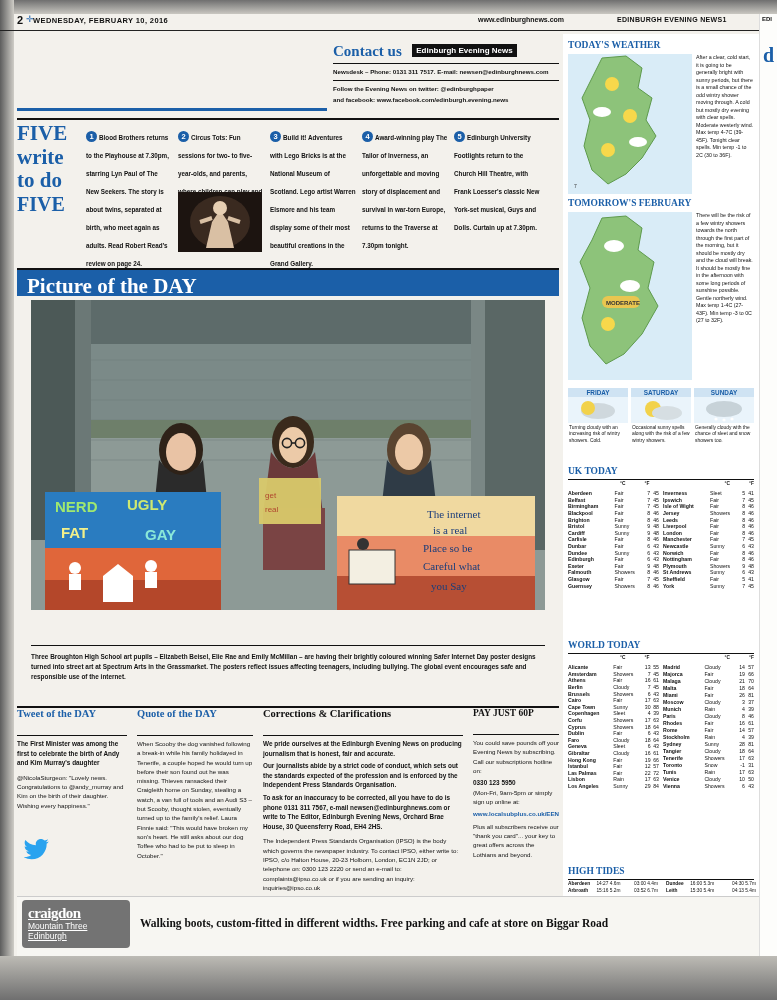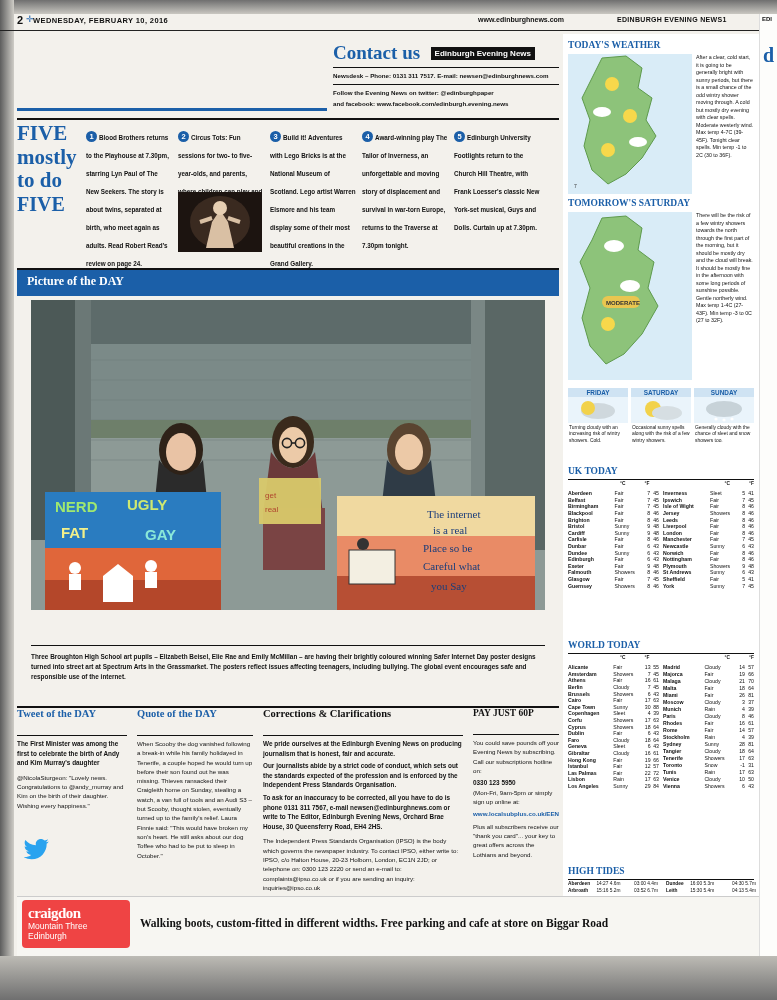--- a/index.html
+++ b/index.html
@@ -11,35 +11,35 @@
   .topdate{position:absolute;left:33px;top:16px;font-size:7.5px;font-weight:bold;letter-spacing:.4px;color:#111;}
   .topurl{position:absolute;left:478px;top:16px;font-size:7px;font-weight:bold;color:#111;}
   .topmast{position:absolute;left:617px;top:16px;font-size:7px;font-weight:bold;letter-spacing:.3px;color:#111;}
   .crossmark{position:absolute;left:26px;top:14px;font-size:9px;color:#2a6ab0;}
   .masthead{position:absolute;left:17px;top:56px;}
   .mast-your{font-size:44px;font-weight:bold;color:#1b5fa8;font-family:"Liberation Serif",serif;font-style:italic;letter-spacing:-1px;}
   .mast-news{font-size:44px;font-weight:bold;color:#111;font-family:"Liberation Sans",sans-serif;letter-spacing:-1.5px;}
   .mastrule{position:absolute;left:17px;top:108px;width:310px;height:3px;background:#1b5fa8;}
   
   .contact{position:absolute;left:333px;top:42px;width:226px;}
-  .contact-title{font-size:19px;font-weight:bold;color:#1b5fa8;font-family:"Liberation Serif",serif;}
+  .contact-title{font-size:15px;font-weight:bold;color:#1b5fa8;font-family:"Liberation Serif",serif;}
   .eenbadge{display:inline-block;background:#111;color:#fff;font-size:8px;font-weight:bold;padding:2px 4px;vertical-align:3px;margin-left:6px;}
   .contact-lines{font-size:6.2px;line-height:1.55;color:#111;margin-top:2px;font-weight:bold;}
   .contact-rule{width:226px;height:1px;background:#111;margin:3px 0;}
   
   .fivebox{position:absolute;left:17px;top:118px;width:542px;height:148px;border-top:2px solid #111;border-bottom:2px solid #111;}
   .fivetitle{position:absolute;left:17px;top:122px;width:80px;color:#1b5fa8;font-family:"Liberation Serif",serif;font-weight:bold;font-size:21px;line-height:1.12;}
   .fivetitle .today{font-size:20px;}
   .things{position:absolute;left:86px;top:126px;width:470px;display:flex;gap:6px;}
   .thing{width:86px;position:relative;padding-left:0;}
   .tnum{display:inline-block;width:11px;height:11px;border-radius:50%;background:#1b5fa8;color:#fff;font-size:7.5px;font-weight:bold;text-align:center;line-height:11px;vertical-align:1px;margin-right:2px;}
   .ttext{font-size:6.3px;line-height:1.42;color:#111;font-weight:bold;display:inline;}
   
   .potd-band{position:absolute;left:17px;top:270px;width:542px;height:26px;background:#1b5fa8;}
-  .potd-title{position:absolute;left:27px;top:274px;color:#fff;font-size:12px;font-weight:bold;font-family:"Liberation Serif",serif;}
+  .potd-title{position:absolute;left:27px;top:274px;color:#fff;font-size:21px;font-weight:bold;font-family:"Liberation Serif",serif;}
   .potd-credit{position:absolute;right:22px;top:281px;color:#fff;font-size:5.6px;font-weight:bold;}
   .photo{position:absolute;left:31px;top:300px;width:514px;height:310px;overflow:hidden;background:#7d8d8d;}
   .caption-head{position:absolute;left:31px;top:622px;font-size:15.5px;font-weight:bold;color:#b01d1d;font-family:"Liberation Serif",serif;}
   .caption-rule{position:absolute;left:31px;top:645px;width:514px;height:1px;background:#111;}
   .caption-body{position:absolute;left:31px;top:652px;width:514px;font-size:6.4px;line-height:1.55;font-weight:bold;color:#111;}
   
   .btm{position:absolute;left:17px;top:706px;width:542px;border-top:2px solid #111;}
   .bcol{position:absolute;top:708px;}
   .bhead{font-size:10.5px;font-weight:bold;color:#1b5fa8;font-family:"Liberation Serif",serif;margin-bottom:16px;}
   .bhead.blk{color:#111;}
@@ -56,21 +56,21 @@
   .tdcell{position:absolute;top:0;width:60px;}
   .tdname{font-size:6.4px;font-weight:bold;color:#1b5fa8;text-align:center;background:#cfe3f3;padding:1px 0;}
   .tdicon{height:26px;background:#eaf4fb;position:relative;}
   .tddesc{font-size:4.9px;line-height:1.3;color:#111;padding:2px 1px 0 1px;}
   .tablehead{font-size:9.5px;font-weight:bold;color:#1b5fa8;font-family:"Liberation Serif",serif;}
   .wtable{font-size:5.2px;color:#111;width:186px;border-collapse:collapse;}
   .wtable td{padding:0.3px 0;white-space:nowrap;}
   .wsub{font-size:4.8px;font-weight:bold;color:#111;}
   
   .advert{position:absolute;left:17px;top:896px;width:742px;height:60px;background:#f7f6f2;border-top:1px solid #ccc;}
-  .craigdon{position:absolute;left:22px;top:900px;width:108px;height:48px;background:#ef4444;border-radius:4px;color:#fff;}
+  .craigdon{position:absolute;left:22px;top:900px;width:108px;height:48px;background:#737373;border-radius:4px;color:#fff;text-decoration:underline;}
   .craigdon .c1{font-size:15px;font-weight:bold;font-family:"Liberation Serif",serif;padding:5px 0 0 6px;letter-spacing:-.5px;}
   .craigdon .c2{font-size:8.5px;padding-left:6px;line-height:1.15;}
   .advtext{position:absolute;left:140px;top:917px;font-size:11.5px;font-weight:bold;color:#111;font-family:"Liberation Serif",serif;}
   
   .sliver{position:absolute;left:759px;top:14px;width:18px;height:942px;background:#fdfdfb;border-left:1px solid #ddd;}
   .sliver-t{position:absolute;left:762px;top:16px;font-size:6px;font-weight:bold;color:#111;}
   .sliver-d{position:absolute;left:763px;top:44px;font-size:20px;font-weight:bold;color:#1b5fa8;font-family:"Liberation Serif",serif;}
   .shadow-l{position:absolute;left:0;top:0;width:14px;height:1000px;background:linear-gradient(to right,#5d5d5d,#cfcdc7);}
   .shadow-b{position:absolute;left:0;top:956px;width:777px;height:44px;background:linear-gradient(to bottom,#bdbbb5,#6f6f6f);}
   .shadow-t{position:absolute;left:0;top:0;width:777px;height:14px;background:linear-gradient(to bottom,#6f6f6f,#c9c7c1);}
@@ -102,21 +102,21 @@
     <div class="contact-rule"></div>
     <div class="contact-lines">Newsdesk – Phone: 0131 311 7517. E-mail: newsen@edinburghnews.com</div>
     <div class="contact-rule"></div>
     <div class="contact-lines">Follow the Evening News on twitter: @edinburghpaper</div>
     <div class="contact-lines blue">and facebook: www.facebook.com/edinburgh.evening.news</div>
   </div>
 
   <div class="fivebox"></div>
   <div class="fivetitle">
     <div>FIVE</div>
-    <div>mostly</div>
+    <div>write</div>
     <div>to do</div>
     <div class="today">FIVE</div>
   </div>
   <div class="things">
     <div class="thing">
       <span class="tnum">1</span><span class="ttext">Blood Brothers returns to the Playhouse at 7.30pm, starring Lyn Paul of The New Seekers. The story is about twins, separated at birth, who meet again as adults. Read Robert Read's review on page 24.</span>
     </div>
     <div class="thing">
       <span class="tnum">2</span><span class="ttext">Circus Tots: Fun sessions for two- to five-year-olds, and parents, where children can play and learn through circus. Summerhall and Full Cirqle.</span>
       <svg width="84" height="60" style="position:absolute;left:0;top:66px">
@@ -283,21 +283,21 @@
       <circle cx="44" cy="30" r="7" fill="#f7d84b"></circle>
       <circle cx="62" cy="62" r="7" fill="#f7d84b"></circle>
       <circle cx="40" cy="96" r="7" fill="#f7d84b"></circle>
       <ellipse cx="70" cy="88" rx="9" ry="5" fill="#ffffff"></ellipse>
       <ellipse cx="34" cy="58" rx="9" ry="5" fill="#ffffff"></ellipse>
       <text x="6" y="134" font-family="Liberation Sans" font-size="5" fill="#333">7</text>
     </svg>
   </div>
   <div class="wxtext" style="left:696px;top:54px;width:58px;">After a clear, cold start, it is going to be generally bright with sunny periods, but there is a small chance of the odd wintry shower moving through. A cold but mostly dry evening with clear spells. Moderate westerly wind. Max temp 4-7C (39-45F). Tonight clear spells. Min temp -1 to 2C (30 to 36F).</div>
 
-  <div class="wxhead" style="top:198px;">TOMORROW'S SATURDAY</div>
+  <div class="wxhead" style="top:198px;">TOMORROW'S FEBRUARY</div>
   <div class="wxmap" style="top:212px;height:168px;">
     <svg width="124" height="168" viewBox="0 0 124 168">
       <rect width="124" height="168" fill="#d9ecf7"></rect>
       <path d="M34 6 L58 4 L74 16 L70 38 L86 50 L80 76 L90 94 L74 122 L56 142 L38 152 L22 134 L14 106 L22 76 L12 50 L24 28 Z" fill="#8dc37a" stroke="#5e9a4d" stroke-width="1"></path>
       <ellipse cx="46" cy="34" rx="10" ry="6" fill="#ffffff"></ellipse>
       <ellipse cx="62" cy="74" rx="10" ry="6" fill="#ffffff"></ellipse>
       <circle cx="40" cy="112" r="7" fill="#f7d84b"></circle>
       <rect x="34" y="84" width="38" height="12" rx="6" fill="#f3c64b" opacity=".9"></rect>
       <text x="38" y="93" font-family="Liberation Sans" font-size="6" font-weight="bold" fill="#333">MODERATE</text>
     </svg>

